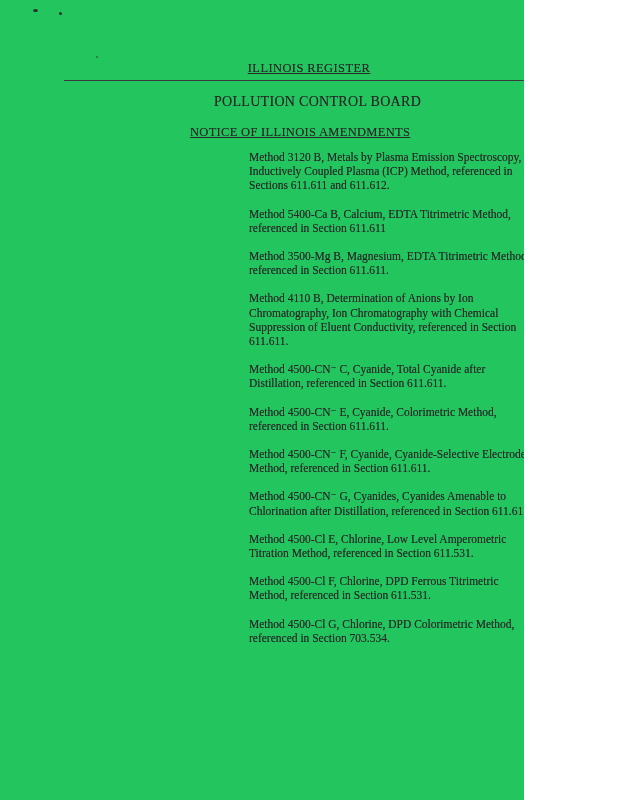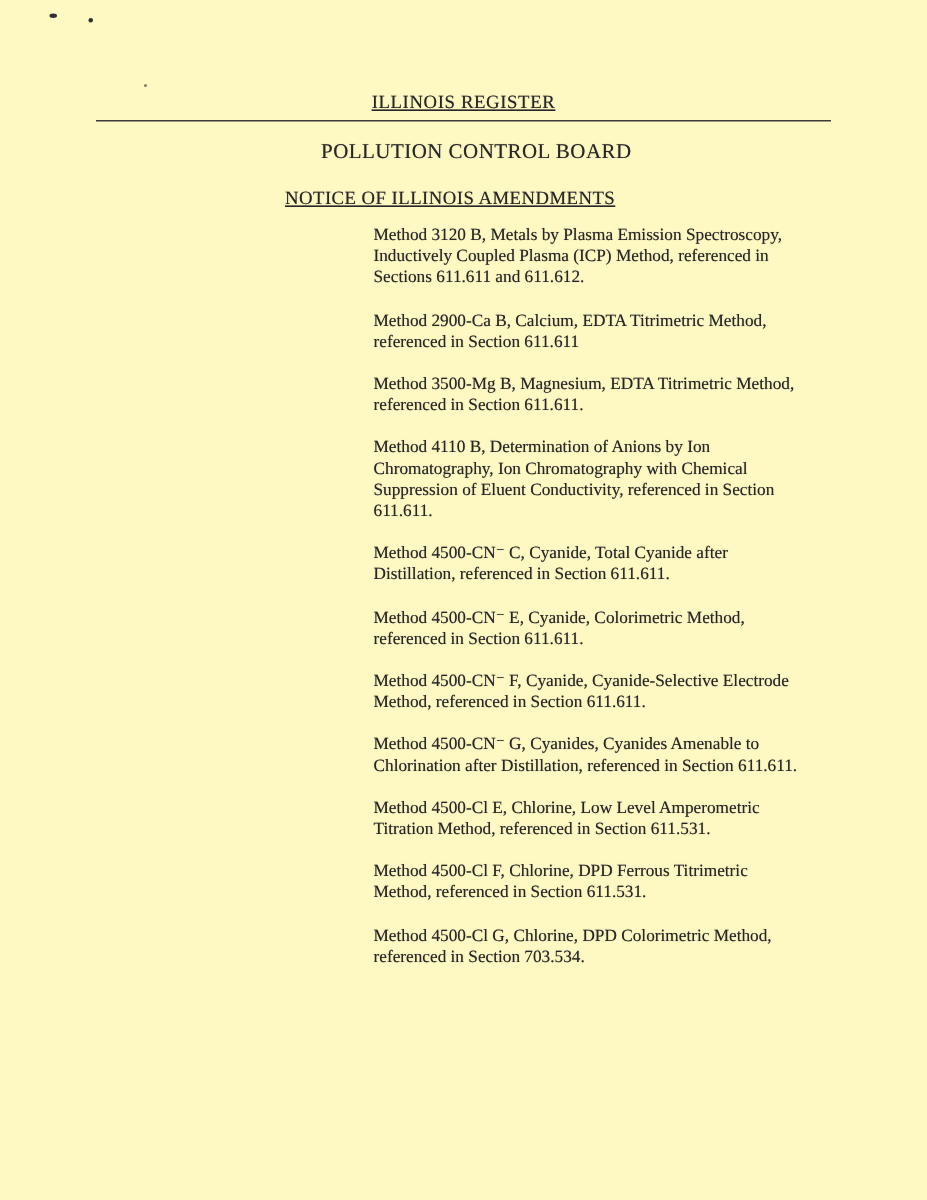--- a/index.html
+++ b/index.html
@@ -2,23 +2,23 @@
 <html><head>
 <meta charset="utf-8">
 <style>
   html, body {
     margin: 0;
     padding: 0;
     background: #ffffff;
   }
   .page {
     position: relative;
-    width: 618px;
+    width: 524px;
     height: 800px;
-    background: #fef9c3;
+    background: #22c55e;
     font-family: "Liberation Serif", "DejaVu Serif", serif;
     color: #272727;
     overflow: hidden;
     text-shadow: 0 0 0.6px rgba(45,45,45,0.55);
   }
   .register-title {
     position: absolute;
     top: 61px;
     left: 0;
     width: 618px;
@@ -82,21 +82,21 @@
   <div class="register-title">ILLINOIS REGISTER</div>
 
   <div class="header-rule"></div>
 
   <div class="board-heading">POLLUTION CONTROL BOARD</div>
 
   <div class="notice-heading">NOTICE OF ILLINOIS AMENDMENTS</div>
 
   <div class="method-list">
     <p>Method 3120 B, Metals by Plasma Emission Spectroscopy, Inductively Coupled Plasma (ICP) Method, referenced in Sections 611.611 and 611.612.</p>
-    <p>Method 2900-Ca B, Calcium, EDTA Titrimetric Method, referenced in Section 611.611</p>
+    <p>Method 5400-Ca B, Calcium, EDTA Titrimetric Method, referenced in Section 611.611</p>
     <p>Method 3500-Mg B, Magnesium, EDTA Titrimetric Method, referenced in Section 611.611.</p>
     <p>Method 4110 B, Determination of Anions by Ion Chromatography, Ion Chromatography with Chemical Suppression of Eluent Conductivity, referenced in Section 611.611.</p>
     <p>Method 4500-CN⁻ C, Cyanide, Total Cyanide after Distillation, referenced in Section 611.611.</p>
     <p>Method 4500-CN⁻ E, Cyanide, Colorimetric Method, referenced in Section 611.611.</p>
     <p>Method 4500-CN⁻ F, Cyanide, Cyanide-Selective Electrode Method, referenced in Section 611.611.</p>
     <p>Method 4500-CN⁻ G, Cyanides, Cyanides Amenable to Chlorination after Distillation, referenced in Section 611.611.</p>
     <p>Method 4500-Cl E, Chlorine, Low Level Amperometric Titration Method, referenced in Section 611.531.</p>
     <p>Method 4500-Cl F, Chlorine, DPD Ferrous Titrimetric Method, referenced in Section 611.531.</p>
     <p>Method 4500-Cl G, Chlorine, DPD Colorimetric Method, referenced in Section 703.534.</p>
   </div>

